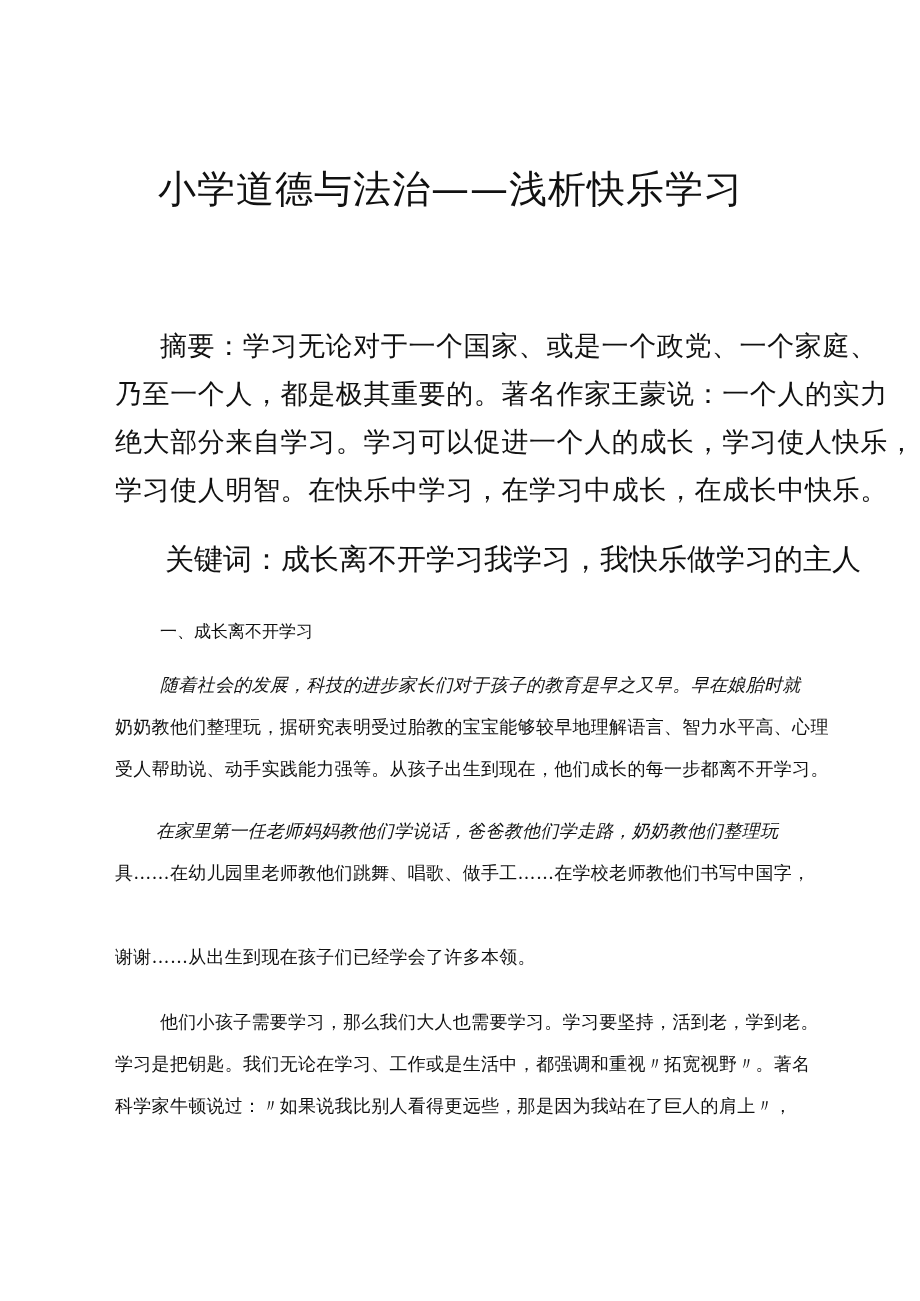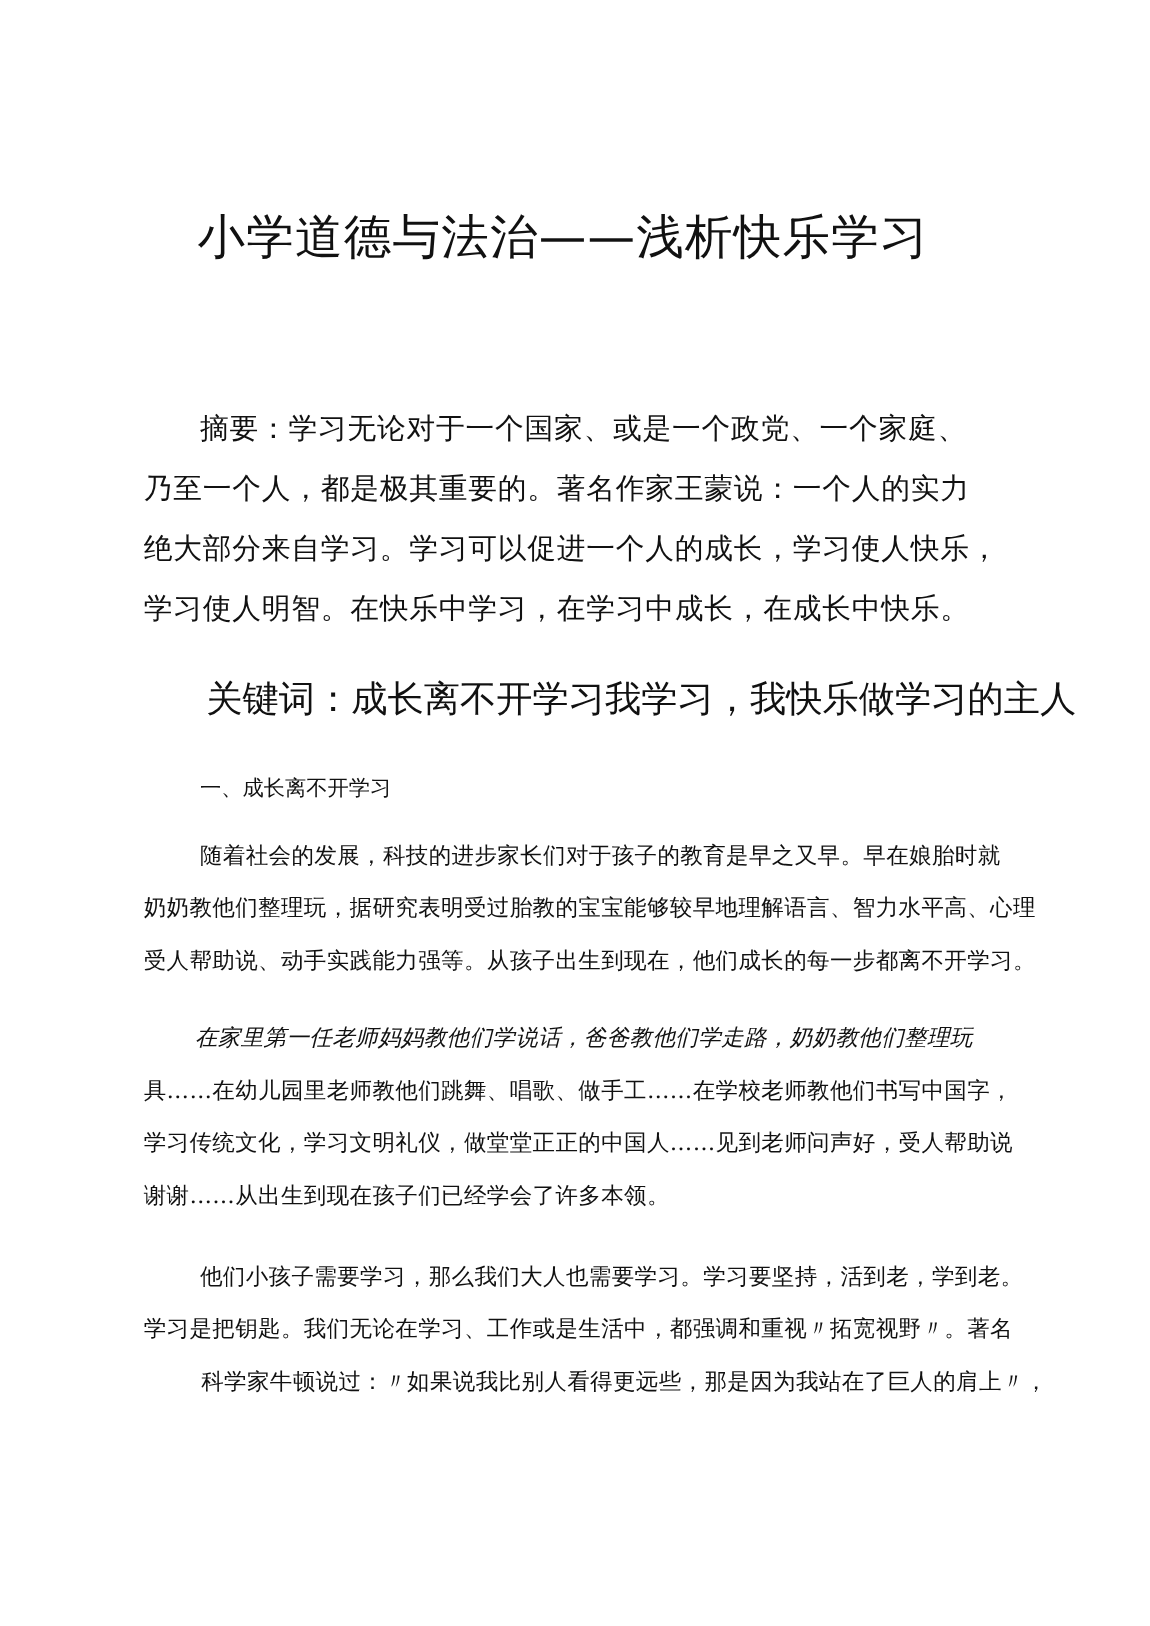--- a/index.html
+++ b/index.html
@@ -29,21 +29,21 @@
     }
     .title {
       left: 158px;
       top: 170px;
       font-size: 38px;
       letter-spacing: 1px;
       font-family: "DejaVu Sans", "Liberation Sans", sans-serif;
       font-weight: normal;
     }
     .abs {
-      font-size: 23px;
+      font-size: 27px;
       letter-spacing: 0.6px;
     }
     .kw {
       font-size: 29px;
     }
     .h1 {
       font-size: 17px;
       margin-top: 11px;
     }
     .body {
@@ -60,26 +60,25 @@
 
   <div class="line abs" style="left:160px; top:332px;">摘要：学习无论对于一个国家、或是一个政党、一个家庭、</div>
   <div class="line abs" style="left:115px; top:380px;">乃至一个人，都是极其重要的。著名作家王蒙说：一个人的实力</div>
   <div class="line abs" style="left:115px; top:428px;">绝大部分来自学习。学习可以促进一个人的成长，学习使人快乐，</div>
   <div class="line abs" style="left:115px; top:476px;">学习使人明智。在快乐中学习，在学习中成长，在成长中快乐。</div>
 
   <div class="line kw" style="left:165px; top:545px;">关键词：成长离不开学习我学习，我快乐做学习的主人</div>
 
   <div class="line h1" style="left:160px; top:612px;">一、成长离不开学习</div>
 
-  <div class="line body" style="left:160px; top:676px;">随着社会的发展，科技的进步家长们对于孩子的教育是早之又早。早在娘胎时就</div>
+  <div class="line body" style="left:160px; top:676px;font-style:italic;">随着社会的发展，科技的进步家长们对于孩子的教育是早之又早。早在娘胎时就</div>
   <div class="line body" style="left:115px; top:718px;">奶奶教他们整理玩，据研究表明受过胎教的宝宝能够较早地理解语言、智力水平高、心理</div>
   <div class="line body" style="left:115px; top:760px;">受人帮助说、动手实践能力强等。从孩子出生到现在，他们成长的每一步都离不开学习。</div>
 
   <div class="line body" style="left:156px; top:822px;font-style:italic;">在家里第一任老师妈妈教他们学说话，爸爸教他们学走路，奶奶教他们整理玩</div>
   <div class="line body" style="left:115px; top:864px;">具……在幼儿园里老师教他们跳舞、唱歌、做手工……在学校老师教他们书写中国字，</div>
-  <div class="line body" style="left:115px; top:906px;">学习传统文化，学习文明礼仪，做堂堂正正的中国人……见到老师问声好，受人帮助说</div>
   <div class="line body" style="left:115px; top:948px;text-align:right;">谢谢……从出生到现在孩子们已经学会了许多本领。</div>
 
   <div class="line body" style="left:160px; top:1013px;">他们小孩子需要学习，那么我们大人也需要学习。学习要坚持，活到老，学到老。</div>
   <div class="line body" style="left:115px; top:1055px;">学习是把钥匙。我们无论在学习、工作或是生活中，都强调和重视〃拓宽视野〃。著名</div>
-  <div class="line body" style="left:115px; top:1097px;margin-left:46px;">科学家牛顿说过：〃如果说我比别人看得更远些，那是因为我站在了巨人的肩上〃，</div>
+  <div class="line body" style="left:115px; top:1097px;">科学家牛顿说过：〃如果说我比别人看得更远些，那是因为我站在了巨人的肩上〃，</div>
 
 </div>
 
 </body></html>

